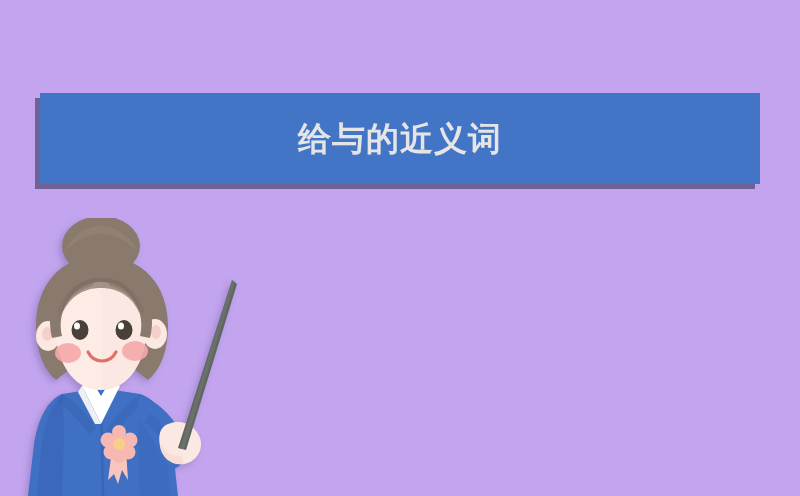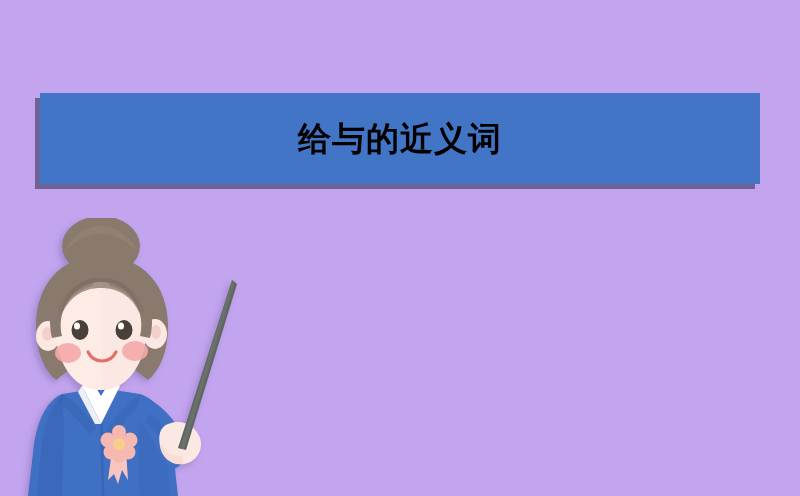--- a/index.html
+++ b/index.html
@@ -59,21 +59,21 @@
     width: 250px;
     height: 278px;
   }
 </style>
 </head>
 <body>
 
 <div id="slide" style="background: rgb(194, 165, 238);">
 
   <div id="title-banner" style="background: rgb(67, 117, 198);">
-    <span id="title-text" style="color: #000000;">给与的近义词</span>
+    <span id="title-text" style="color: #e5e5e5;">给与的近义词</span>
   </div>
 
   <div id="teacher-illustration">
     <svg viewBox="0 0 250 278" xmlns="http://www.w3.org/2000/svg" aria-hidden="true">
       <defs>
         <filter id="soft-shadow" x="-30%" y="-30%" width="180%" height="180%">
           <feDropShadow dx="-3" dy="3" stdDeviation="3" flood-color="#7a62a8" flood-opacity="0.45"></feDropShadow>
         </filter>
       </defs>
 

